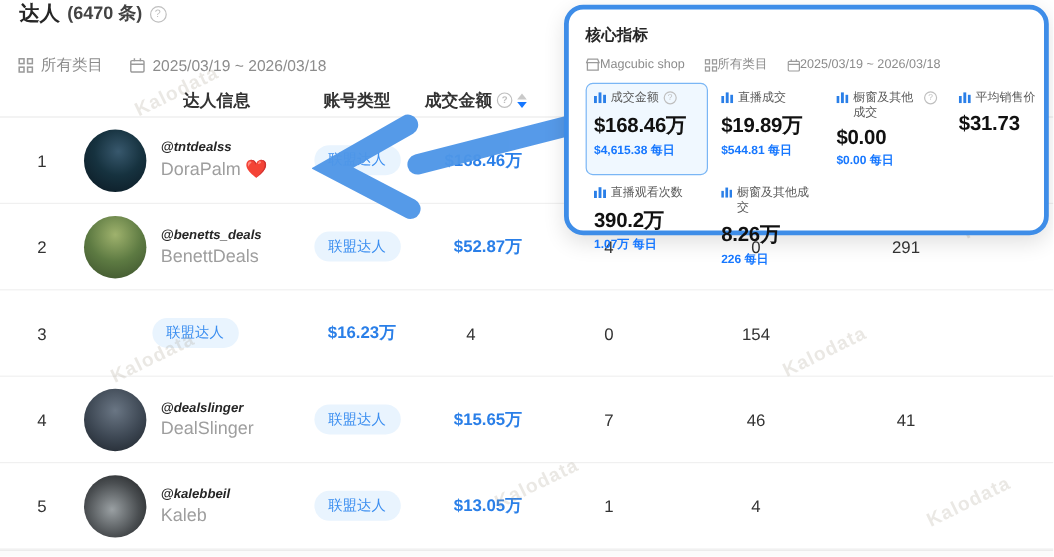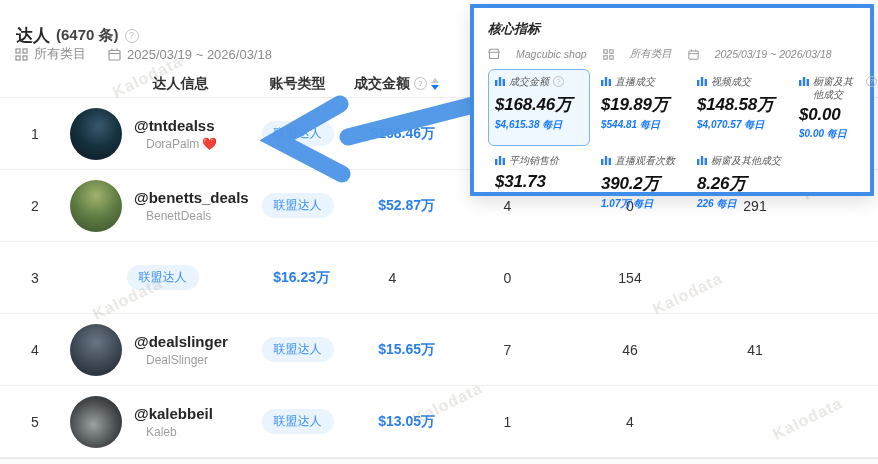--- a/index.html
+++ b/index.html
@@ -1,21 +1,21 @@
 <!DOCTYPE html>
 <html><head>
 <meta charset="utf-8">
 <style>
   * { margin:0; padding:0; box-sizing:border-box; }
   html,body { background:#fff; }
   body { font-family:"Liberation Sans","DejaVu Sans",sans-serif; color:#262626; }
   .stage { position:relative; width:878px; height:464px; background:#fff; overflow:hidden; }
 
   
-  .page-head { position:absolute; left:16px; top:24px; display:flex; align-items:center; gap:6px; }
+  .page-head { position:absolute; left:16px; top:0; display:flex; align-items:center; gap:6px; }
   .page-title { font-size:17px; font-weight:bold; color:#262626; }
   .page-count { font-size:15px; font-weight:bold; color:#434343; }
   .q-icon { display:inline-flex; align-items:center; justify-content:center;
             width:14px; height:14px; border:1px solid #bfbfbf; border-radius:50%;
             color:#bfbfbf; font-size:9px; line-height:1; }
   .filter-bar { position:absolute; left:15px; top:45px; display:flex; align-items:center; gap:22px;
                 font-size:13px; color:#8c8c8c; }
   .filter-item { display:flex; align-items:center; gap:6px; }
 
   
@@ -27,41 +27,41 @@
   .cell  { text-align:center; font-size:14px; color:#333; }
   .cell.head-amount { display:flex; align-items:center; justify-content:flex-end; gap:4px; padding-right:6px; }
   .cell.amount { text-align:right; padding-right:10px; color:#2a7fe8; font-weight:bold; font-size:14px; }
   .cell.info { display:flex; align-items:center; gap:12px; text-align:left; }
   .avatar { width:52px; height:52px; border-radius:50%; flex:0 0 52px; }
   .av1 { background:radial-gradient(circle at 55% 35%, #38586d 0%, #16323f 45%, #0a1620 100%); }
   .av2 { background:radial-gradient(circle at 50% 30%, #9fb26d 0%, #5d7a42 50%, #3a4f2b 100%); }
   .av3 { background:radial-gradient(circle at 50% 40%, #b9b3ad 0%, #7a5a8a 45%, #35243d 100%); }
   .av4 { background:radial-gradient(circle at 50% 35%, #6a7684 0%, #3c4652 55%, #1c2229 100%); }
   .av5 { background:radial-gradient(circle at 45% 55%, #9aa0a3 0%, #4a4e51 55%, #17191b 100%); }
-  .handle { font-size:15px; font-weight:bold; color:#262626; }
-  .nick { font-size:12px; color:#9e9e9e; margin-top:3px;margin-left:12px; }
+  .handle { font-size:11px; font-weight:bold; color:#262626;font-style:italic; }
+  .nick { font-size:15px; color:#9e9e9e; margin-top:3px; }
   .badge { display:inline-block; background:#e9f4fe; color:#3b8ef0; font-size:12px;
            padding:4px 12px; border-radius:14px; white-space:nowrap; }
   .caret-stack { display:inline-flex; flex-direction:column; gap:2px; }
   .caret-up { width:0; height:0; border-left:4px solid transparent; border-right:4px solid transparent;
               border-bottom:5px solid #c9c9c9; }
   .caret-down { width:0; height:0; border-left:4px solid transparent; border-right:4px solid transparent;
                 border-top:5px solid #1677ff; }
 
   
   .arrow-wrap { position:absolute; left:260px; top:88px; z-index:20; pointer-events:none; }
 
   
   .popup { position:absolute; left:470px; top:4px; width:404px; height:192px; z-index:30;
-           background:#fff; border:4px solid #3e8de8; border-radius:1px;
-           box-shadow:0 6px 18px rgba(0,0,0,0.12); padding:12px 22px 10px 14px;font-style:italic; }
+           background:#fff; border:4px solid #3e8de8; border-radius:16px;
+           box-shadow:0 6px 18px rgba(0,0,0,0.12); padding:12px 22px 10px 14px; }
   .popup-title { font-size:13px; font-weight:bold; color:#262626; }
   .popup-filters { display:flex; align-items:center; gap:16px; margin-top:9px;
                    font-size:10.5px; color:#8c8c8c; }
-  .popup-filter { display:flex; align-items:center; gap:16px; white-space:nowrap; }
+  .popup-filter { display:flex; align-items:center; gap:0; white-space:nowrap; }
   .metric-grid { display:grid; grid-template-columns:102px 92px 98px 92px; gap:2px 4px; margin-top:8px; }
   .mcard { padding:6px 6px 4px 6px; border:1px solid transparent; border-radius:6px; }
   .mcard.selected { background:#f0f8ff; border:1px solid #7ab6f5; }
   .mlabel { display:flex; align-items:flex-start; gap:4px; font-size:10px; color:#595959; line-height:1.25; }
   .mlabel .q-icon { width:11px; height:11px; font-size:7px; flex:0 0 11px; }
   .mvalue { font-size:17px; font-weight:bold; color:#111; margin-top:4px; letter-spacing:-0.2px; }
   .msub { font-size:10px; color:#1677ff; font-weight:bold; margin-top:2px; min-height:11px; }
 
   
   .wm { position:absolute; font-size:16px; font-weight:bold; color:rgba(160,150,130,0.22);
@@ -283,34 +283,20 @@
                 <rect x="3.8" y="1" width="2.4" height="9"></rect>
                 <rect x="7.6" y="3" width="2.4" height="7"></rect>
               </g>
             </svg>
           <span>直播成交</span>
         </div>
         <div class="mvalue">$19.89万</div>
         <div class="msub">$544.81 每日</div>
       </div>
 
-      <div class="mcard">
-        <div class="mlabel">
-          <svg class="icn" width="10" height="10" viewBox="0 0 10 10">
-              <g fill="#2a7fe8">
-                <rect x="0" y="4" width="2.4" height="6"></rect>
-                <rect x="3.8" y="1" width="2.4" height="9"></rect>
-                <rect x="7.6" y="3" width="2.4" height="7"></rect>
-              </g>
-            </svg>
-          <span>视频成交</span>
-        </div>
-        <div class="mvalue">$148.58万</div>
-        <div class="msub">$4,070.57 每日</div>
-      </div>
 
       <div class="mcard">
         <div class="mlabel">
           <svg class="icn" width="10" height="10" viewBox="0 0 10 10" style="flex:0 0 10px;">
               <g fill="#2a7fe8">
                 <rect x="0" y="4" width="2.4" height="6"></rect>
                 <rect x="3.8" y="1" width="2.4" height="9"></rect>
                 <rect x="7.6" y="3" width="2.4" height="7"></rect>
               </g>
             </svg>

